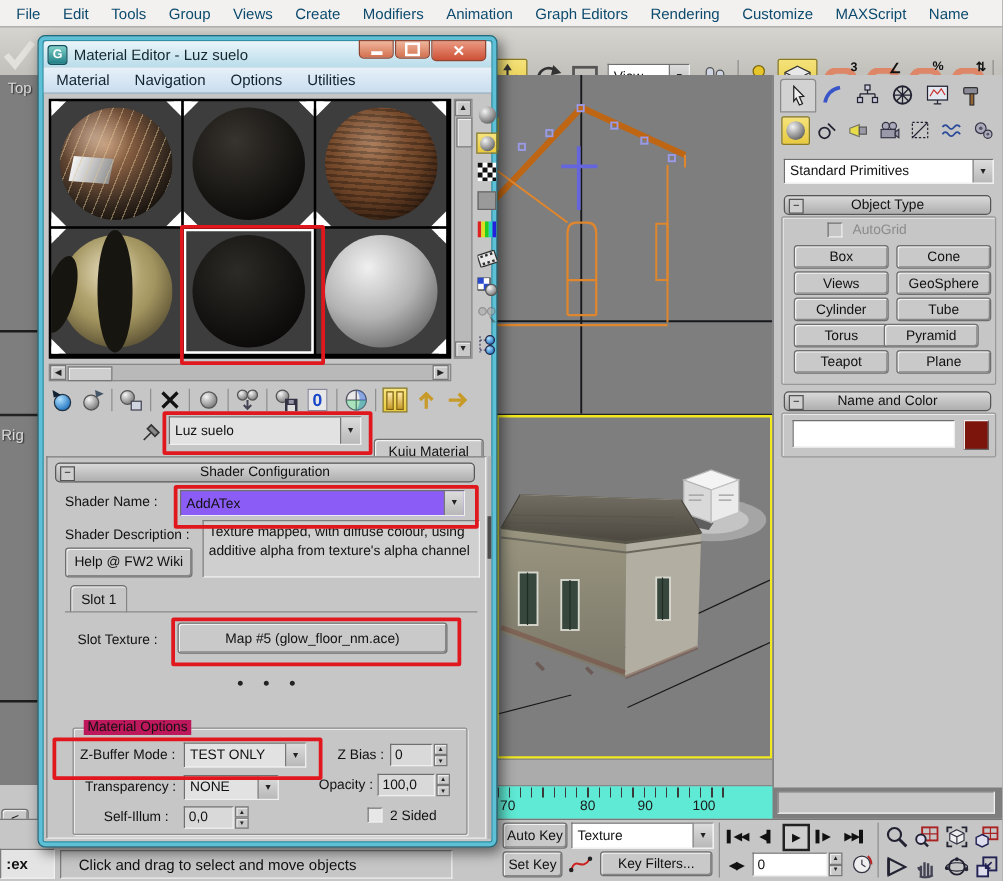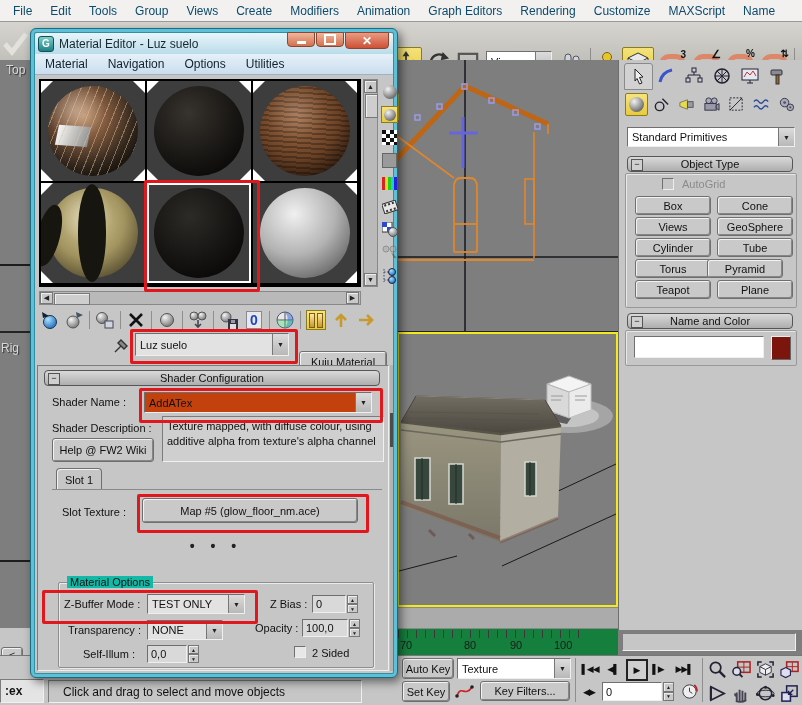--- a/index.html
+++ b/index.html
@@ -19,21 +19,21 @@
   
   .btn3d{background:#c9c9c9;border:1px solid #6f6f6f;box-shadow:inset 1px 1px 0 #f2f2f2,inset -1px -1px 0 #868686;border-radius:3px;display:flex;align-items:center;justify-content:center;font-size:11px;color:#111;box-sizing:border-box}
   .sunken{background:#c6c6c6;border:1px solid;border-color:#7c7c7c #f0f0f0 #f0f0f0 #7c7c7c;box-sizing:border-box}
   .field{background:#d9d9d9;border:1px solid;border-color:#6f6f6f #efefef #efefef #6f6f6f;box-sizing:border-box;font-size:11px;display:flex;align-items:center;padding-left:3px}
   .spin{display:flex;flex-direction:column;width:11px;box-sizing:border-box}
   .spin i{flex:1;background:#c9c9c9;border:1px solid #777;box-shadow:inset 1px 1px 0 #eee;display:flex;align-items:center;justify-content:center;font-style:normal;font-size:5px;color:#222}
   .redbox{position:absolute;border:3px solid #e0181e;border-radius:2px;z-index:60;pointer-events:none}
   .rollhead{position:absolute;height:16px;background:linear-gradient(#d9d9d9,#aeaeae);border:1px solid #565656;border-radius:4px;display:flex;align-items:center;justify-content:center;font-size:11px;color:#111;box-sizing:border-box}
   .rollhead .minus{position:absolute;left:3px;top:2px;width:10px;height:10px;border:1px solid #555;background:#cfcfcf;font-size:9px;line-height:8px;text-align:center}
   .group{position:absolute;border:1px solid #8e8e8e;box-shadow:1px 1px 0 #eaeaea,inset 1px 1px 0 #eaeaea;border-radius:2px}
-  .group>.legend{position:absolute;top:-7px;left:8px;background:#14b8a6;padding:0 3px;font-size:11px}
+  .group>.legend{position:absolute;top:-7px;left:8px;background:#be185d;padding:0 3px;font-size:11px}
   .chk{width:12px;height:12px;background:#e7e7e7;border:1px solid;border-color:#707070 #eee #eee #707070;box-sizing:border-box}
   .lbl{position:absolute;font-size:11px;color:#111;white-space:nowrap}
   .glbl{color:#8b8b8b}
   
   .vp-label{position:absolute;color:#d9d9d9;font-size:12px;text-shadow:1px 1px 1px #333}
   .persp{position:absolute;left:397px;top:332px;width:221px;height:275px;border:2px solid #f2ea1c;box-sizing:border-box;background:#7e7e7e;overflow:hidden}
   
   .cpanel{position:absolute;left:618px;top:60px;width:184px;height:570px;background:#c6c6c6;border-left:1px solid #6e6e6e;box-sizing:border-box}
   .cp-tab{position:absolute;top:3px;width:27px;height:25px;display:flex;align-items:center;justify-content:center;border-radius:3px 3px 0 0}
   .cp-cat{position:absolute;top:33px;width:23px;height:23px;display:flex;align-items:center;justify-content:center;border-radius:2px}
@@ -74,21 +74,21 @@
   .ball{width:14px;height:14px;border-radius:50%;background:radial-gradient(circle at 35% 30%,#f2f2f2,#8f8f8f 55%,#4c4c4c 90%)}
   .metools{position:absolute;left:4px;top:276px;width:350px;height:22px;display:flex;align-items:center;gap:5px}
   .ticon{width:20px;height:20px;display:flex;align-items:center;justify-content:center;flex:none;position:relative}
   .ticon.on{background:linear-gradient(#f6e47c,#e9ca3e);border:1px solid #8a7a20;box-sizing:border-box}
   .msep{width:1px;height:18px;background:#8f8f8f;flex:none}
   .goldbar{display:inline-block;width:4px;height:13px;background:linear-gradient(#ffe9a8,#c79a2a);border:1px solid #7c5e12;margin:0 1px}
   .params{position:absolute;left:2px;top:332px;width:352px;height:306px;border:1px solid;border-color:#7c7c7c #eee #eee #7c7c7c;background:#c6c6c6;box-sizing:border-box}
   .tabslot{position:absolute;background:#c6c6c6;border:1px solid #6f6f6f;border-bottom:none;border-radius:4px 4px 0 0;box-shadow:inset 1px 1px 0 #f0f0f0;display:flex;align-items:center;justify-content:center;font-size:11px}
   .dots{position:absolute;font-size:14px;font-weight:bold;letter-spacing:6px;color:#222}
   
-  .ruler{position:absolute;left:398px;top:628px;width:220px;height:27px;background:#15803d;border-top:1px solid #888}
+  .ruler{position:absolute;left:398px;top:628px;width:220px;height:27px;background:#5eead4;border-top:1px solid #888}
   .ticks{position:absolute;left:0;top:1px;width:185px;height:8px;background:repeating-linear-gradient(90deg,#3a3a3a 0 1px,transparent 1px 9px)}
   .tickL{position:absolute;top:10px;font-size:11px;color:#1a1a1a}
   .botbar{position:absolute;left:0;top:655px;width:802px;height:50px;background:#c6c6c6;border-top:1px solid #777}
   .navico{position:absolute;width:21px;height:21px;display:flex;align-items:center;justify-content:center}
   .pb{position:absolute;font-size:9px;color:#111;letter-spacing:-1px;display:flex;align-items:center;justify-content:center}
 </style>
 </head>
 <body>
 
 <svg width="0" height="0" style="position:absolute">
@@ -726,21 +726,21 @@
       <div class="redbox" style="left:95px;top:296px;width:162px;height:29px"></div>
       <div class="btn3d abs" style="left:264px;top:318px;width:88px;height:21px">Kuju Material</div>
 
       <div class="params">
         <div class="rollhead" style="left:6px;top:4px;width:336px">
           <span class="minus">−</span>
           <span>Shader Configuration</span>
         </div>
 
         <span class="lbl" style="left:14px;top:30px">Shader Name :</span>
-        <div class="dd" style="left:106px;top:26px;width:228px;height:21px;background:#c2410c">
+        <div class="dd" style="left:106px;top:26px;width:228px;height:21px;background:#8b5cf6">
           <span class="ddtxt">AddATex</span>
           <span class="ddbtn"></span>
         </div>
         <div class="redbox" style="left:101px;top:22px;width:238px;height:29px"></div>
 
         <span class="lbl" style="left:14px;top:56px">Shader Description :</span>
         <div class="sunken abs" style="left:124px;top:50px;width:222px;height:46px;font-size:11px;line-height:1.35;padding:2px 4px;background:#cfcfcf">Texture mapped, with diffuse colour, using additive alpha from texture's alpha channel</div>
         <div class="btn3d abs" style="left:14px;top:72px;width:102px;height:24px">Help @ FW2 Wiki</div>
 
         <div class="tabslot" style="left:18px;top:102px;width:44px;height:21px">Slot 1</div>

